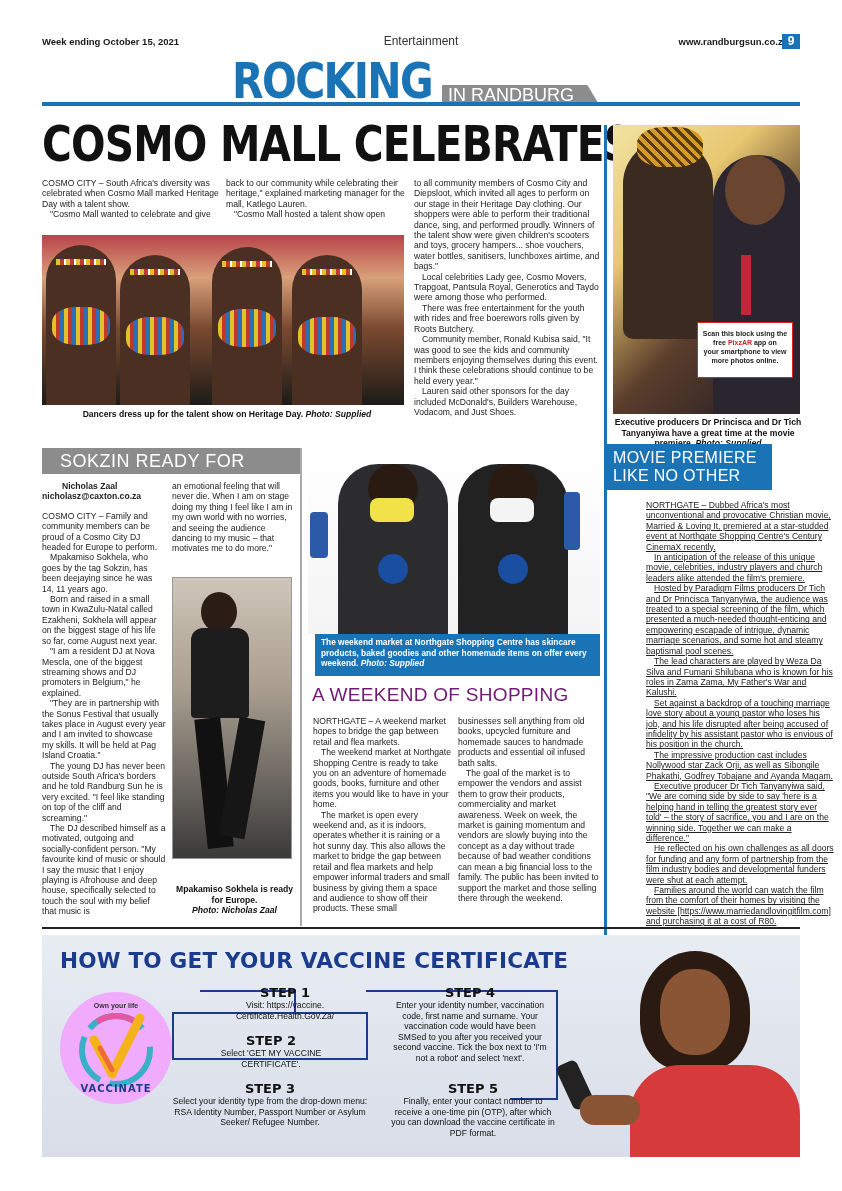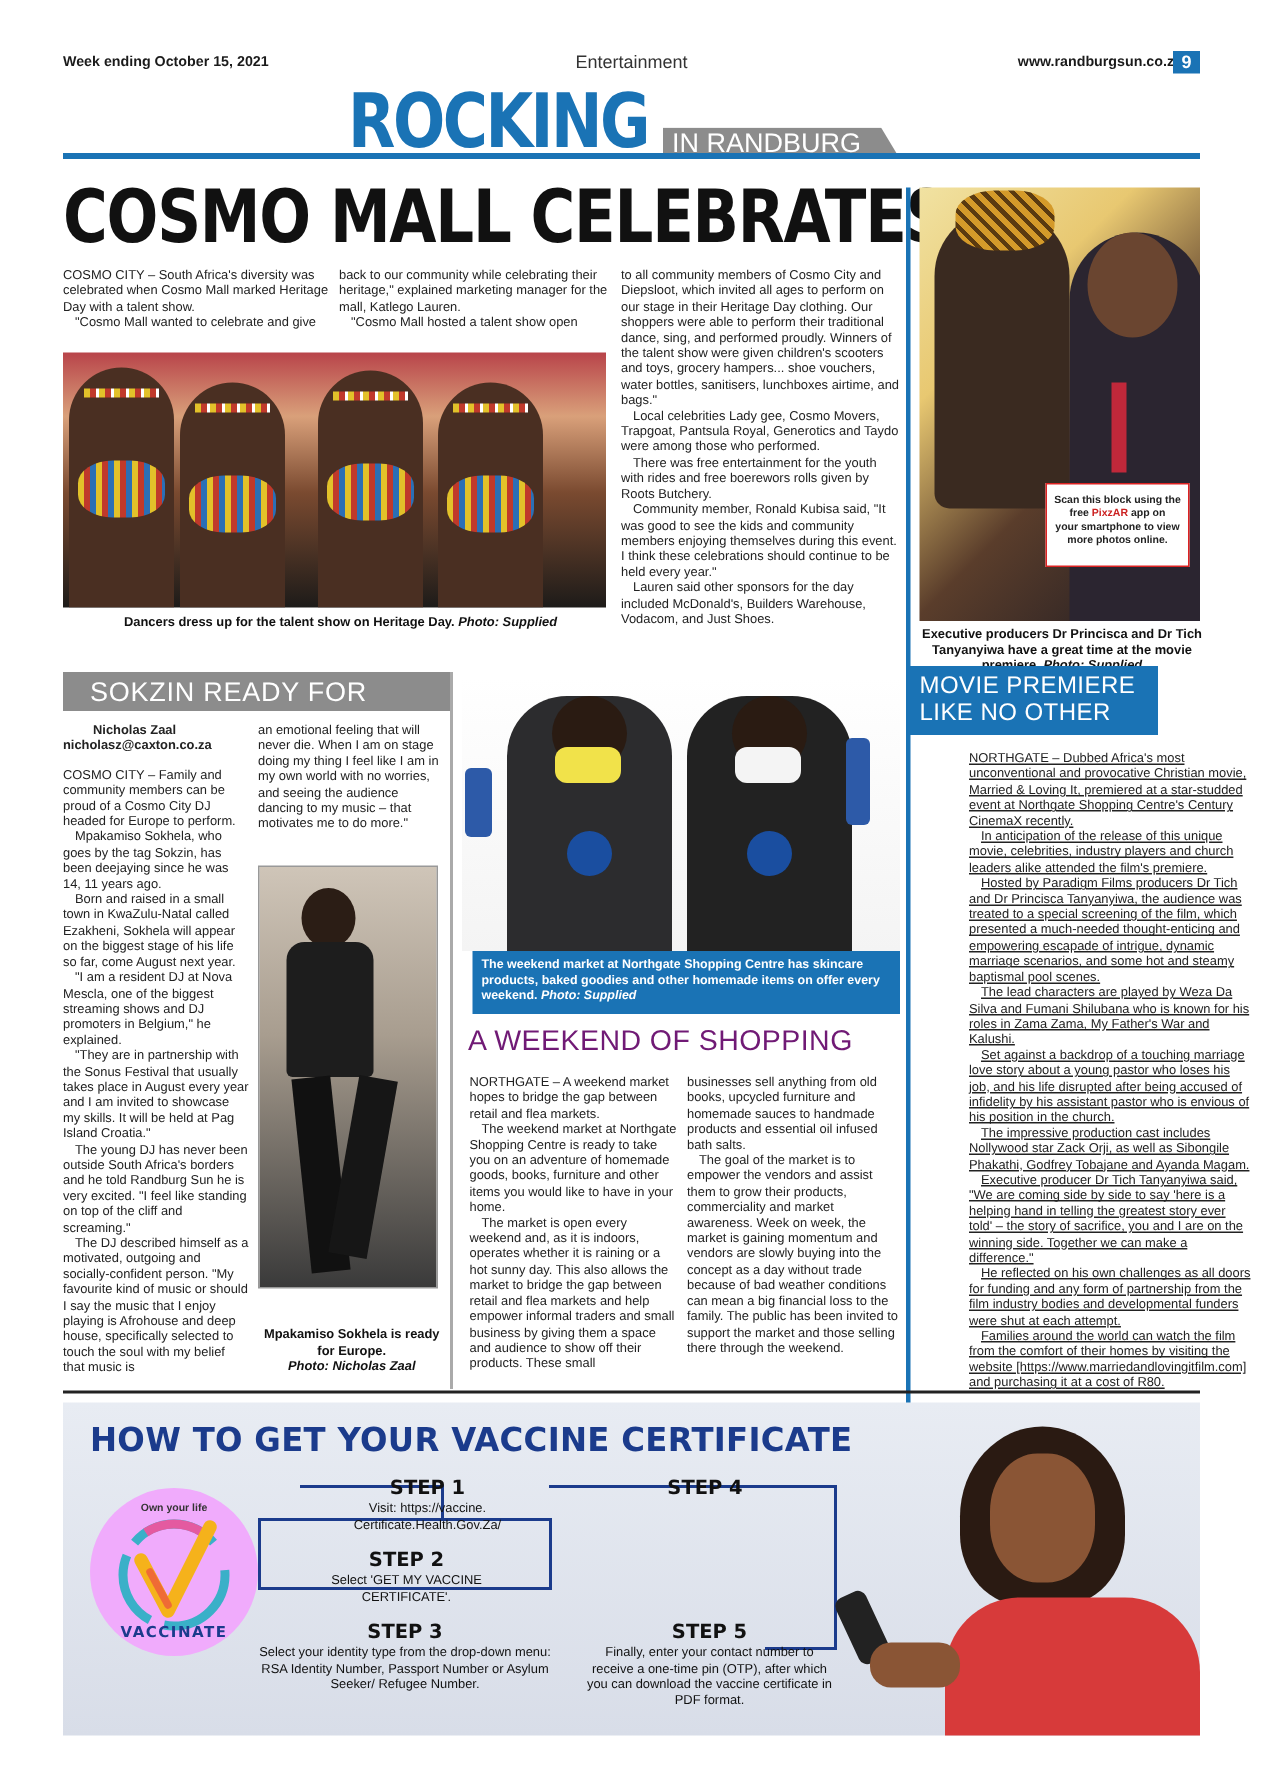--- a/index.html
+++ b/index.html
@@ -232,20 +232,21 @@
 <div class="step" style="left:190px;top:1034px;width:162px;">
   <div class="t">STEP 2</div>
   <div>Select 'GET MY VACCINE CERTIFICATE'.</div>
 </div>
 <div class="step" style="left:170px;top:1082px;width:200px;">
   <div class="t">STEP 3</div>
   <div>Select your identity type from the drop-down menu: RSA Identity Number, Passport Number or Asylum Seeker/ Refugee Number.</div>
 </div>
 <div class="step" style="left:390px;top:986px;width:160px;">
   <div class="t">STEP 4</div>
+  <div>Enter your identity number, vaccination code, first name and surname. Your vaccination code would have been SMSed to you after you received your second vaccine. Tick the box next to 'I'm not a robot' and select 'next'.</div>
 </div>
 <div class="step" style="left:390px;top:1082px;width:166px;">
   <div class="t">STEP 5</div>
   <div>Finally, enter your contact number to receive a one-time pin (OTP), after which you can download the vaccine certificate in PDF format.</div>
 </div>
 
 <div class="abs woman">
   <div style="position:absolute;left:50px;top:6px;width:110px;height:120px;border-radius:50% 50% 40% 40%;background:#2a1a12;"></div>
   <div style="position:absolute;left:70px;top:24px;width:70px;height:86px;border-radius:45%;background:#8a5535;"></div>
   <div style="position:absolute;left:40px;top:120px;width:170px;height:92px;border-radius:50px 50px 0 0;background:#d73a3a;"></div>

